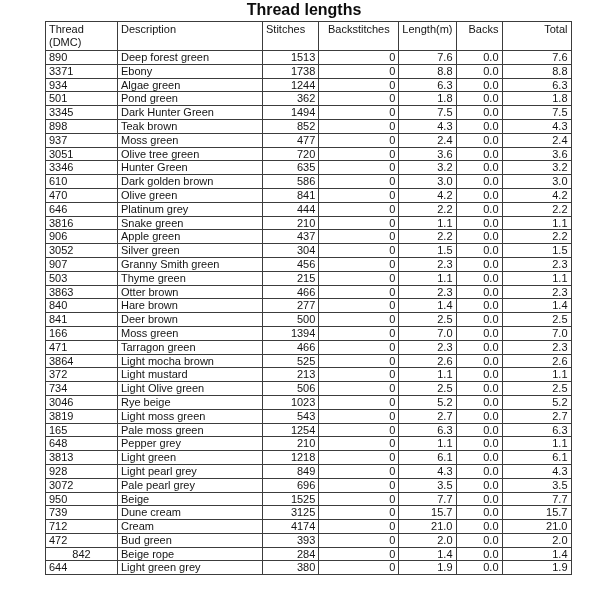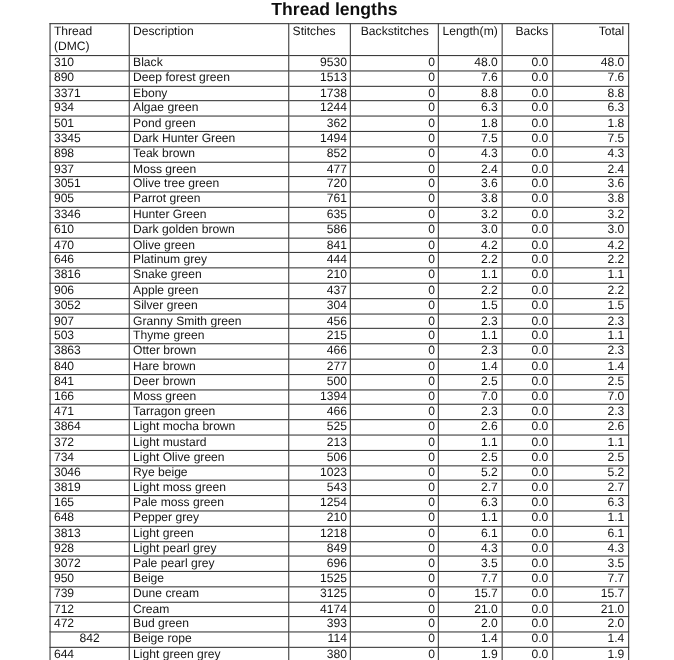--- a/index.html
+++ b/index.html
@@ -84,29 +84,20 @@
           <th style="text-align: left;">Description</th>
           <th style="text-align: left;">Stitches</th>
           <th style="text-align: center;">Backstitches</th>
           <th style="text-align: left;">Length(m)</th>
           <th style="text-align: right;">Backs</th>
           <th style="text-align: right;">Total</th>
         </tr>
     </thead>
     <tbody id="body-rows">
         <tr>
-          <td style="text-align: left;">310</td>
-          <td style="text-align: left;">Black</td>
-          <td style="text-align: right;">9530</td>
-          <td style="text-align: right;">0</td>
-          <td style="text-align: right;">48.0</td>
-          <td style="text-align: right;">0.0</td>
-          <td style="text-align: right;">48.0</td>
-        </tr>
-        <tr>
           <td style="text-align: left;">890</td>
           <td style="text-align: left;">Deep forest green</td>
           <td style="text-align: right;">1513</td>
           <td style="text-align: right;">0</td>
           <td style="text-align: right;">7.6</td>
           <td style="text-align: right;">0.0</td>
           <td style="text-align: right;">7.6</td>
         </tr>
         <tr>
           <td style="text-align: left;">3371</td>
@@ -165,29 +156,20 @@
         <tr>
           <td style="text-align: left;">3051</td>
           <td style="text-align: left;">Olive tree green</td>
           <td style="text-align: right; padding-left: 34px;">720</td>
           <td style="text-align: right;">0</td>
           <td style="text-align: right;">3.6</td>
           <td style="text-align: right;">0.0</td>
           <td style="text-align: right;">3.6</td>
         </tr>
         <tr>
-          <td style="text-align: left;">905</td>
-          <td style="text-align: left;">Parrot green</td>
-          <td style="text-align: right;">761</td>
-          <td style="text-align: right;">0</td>
-          <td style="text-align: right;">3.8</td>
-          <td style="text-align: right;">0.0</td>
-          <td style="text-align: right;">3.8</td>
-        </tr>
-        <tr>
           <td style="text-align: left;">3346</td>
           <td style="text-align: left;">Hunter Green</td>
           <td style="text-align: right;">635</td>
           <td style="text-align: right;">0</td>
           <td style="text-align: right;">3.2</td>
           <td style="text-align: right;">0.0</td>
           <td style="text-align: right;">3.2</td>
         </tr>
         <tr>
           <td style="text-align: left;">610</td>
@@ -428,21 +410,21 @@
           <td style="text-align: left;">Bud green</td>
           <td style="text-align: right;">393</td>
           <td style="text-align: right;">0</td>
           <td style="text-align: right;">2.0</td>
           <td style="text-align: right;">0.0</td>
           <td style="text-align: right;">2.0</td>
         </tr>
         <tr>
           <td style="text-align: center;">842</td>
           <td style="text-align: left;">Beige rope</td>
-          <td style="text-align: right;">114</td>
+          <td style="text-align: right;">284</td>
           <td style="text-align: right;">0</td>
           <td style="text-align: right;">1.4</td>
           <td style="text-align: right;">0.0</td>
           <td style="text-align: right;">1.4</td>
         </tr>
         <tr>
           <td style="text-align: left;">644</td>
           <td style="text-align: left;">Light green grey</td>
           <td style="text-align: right;">380</td>
           <td style="text-align: right;">0</td>

